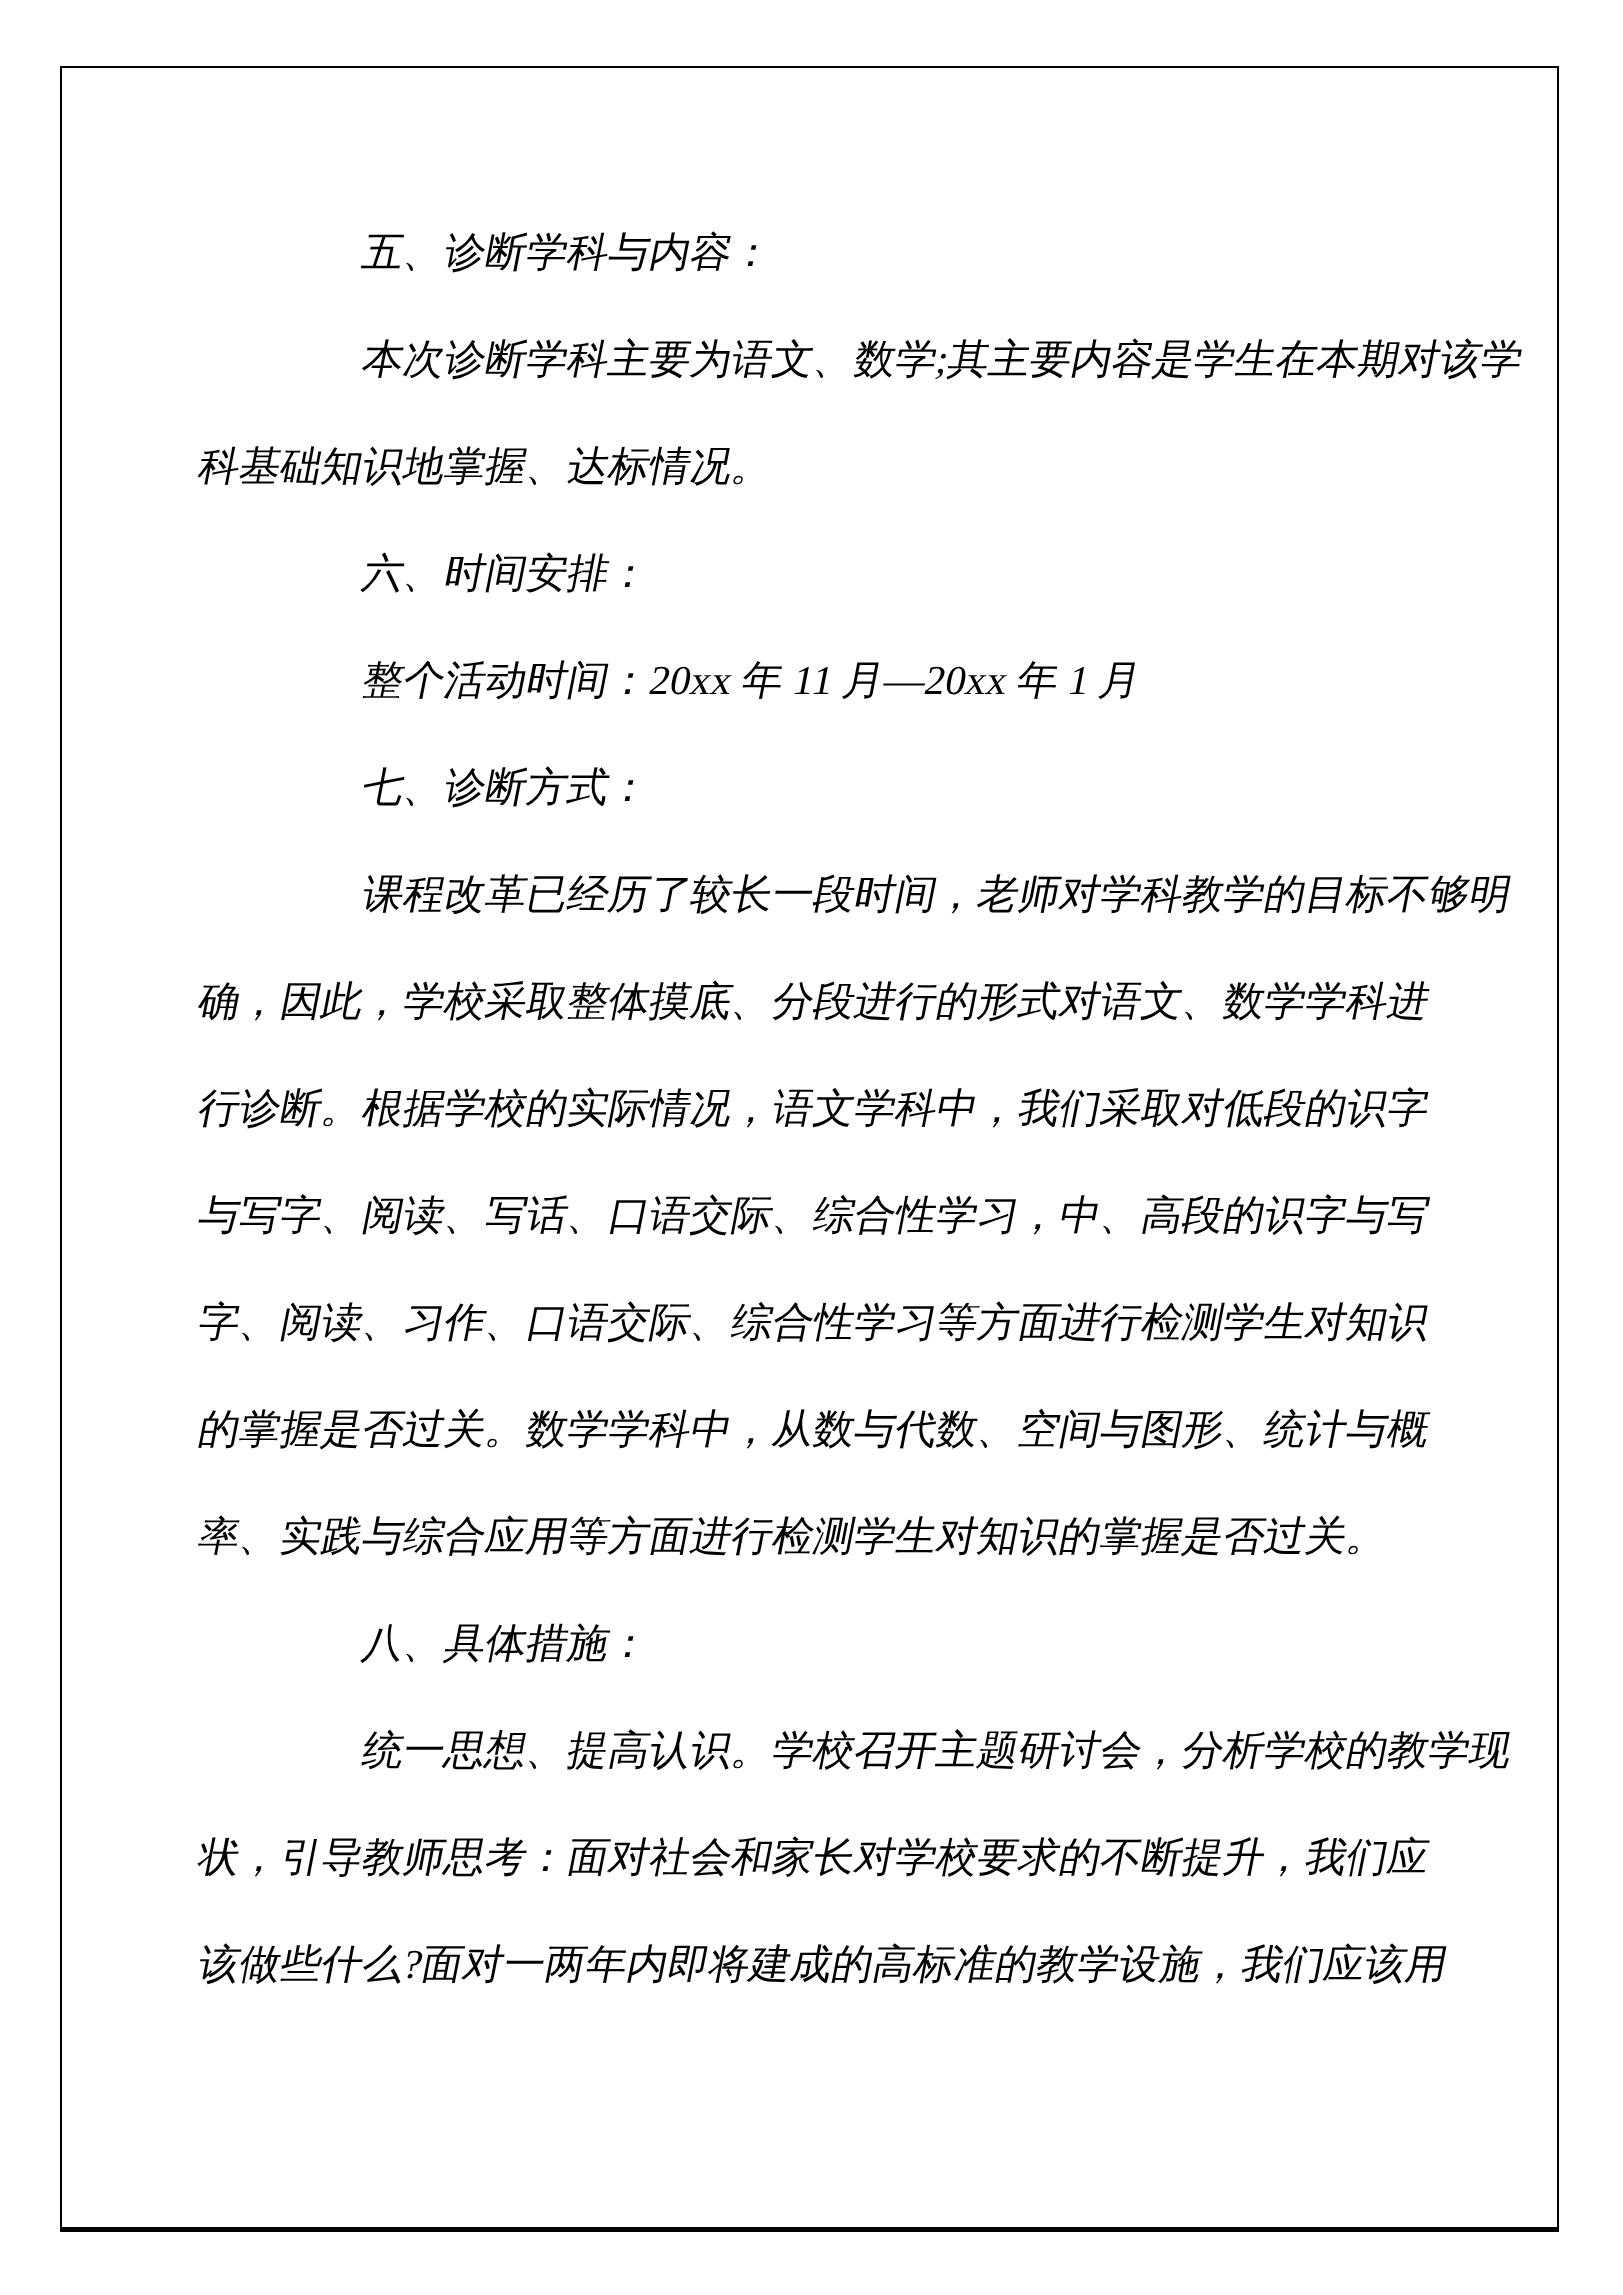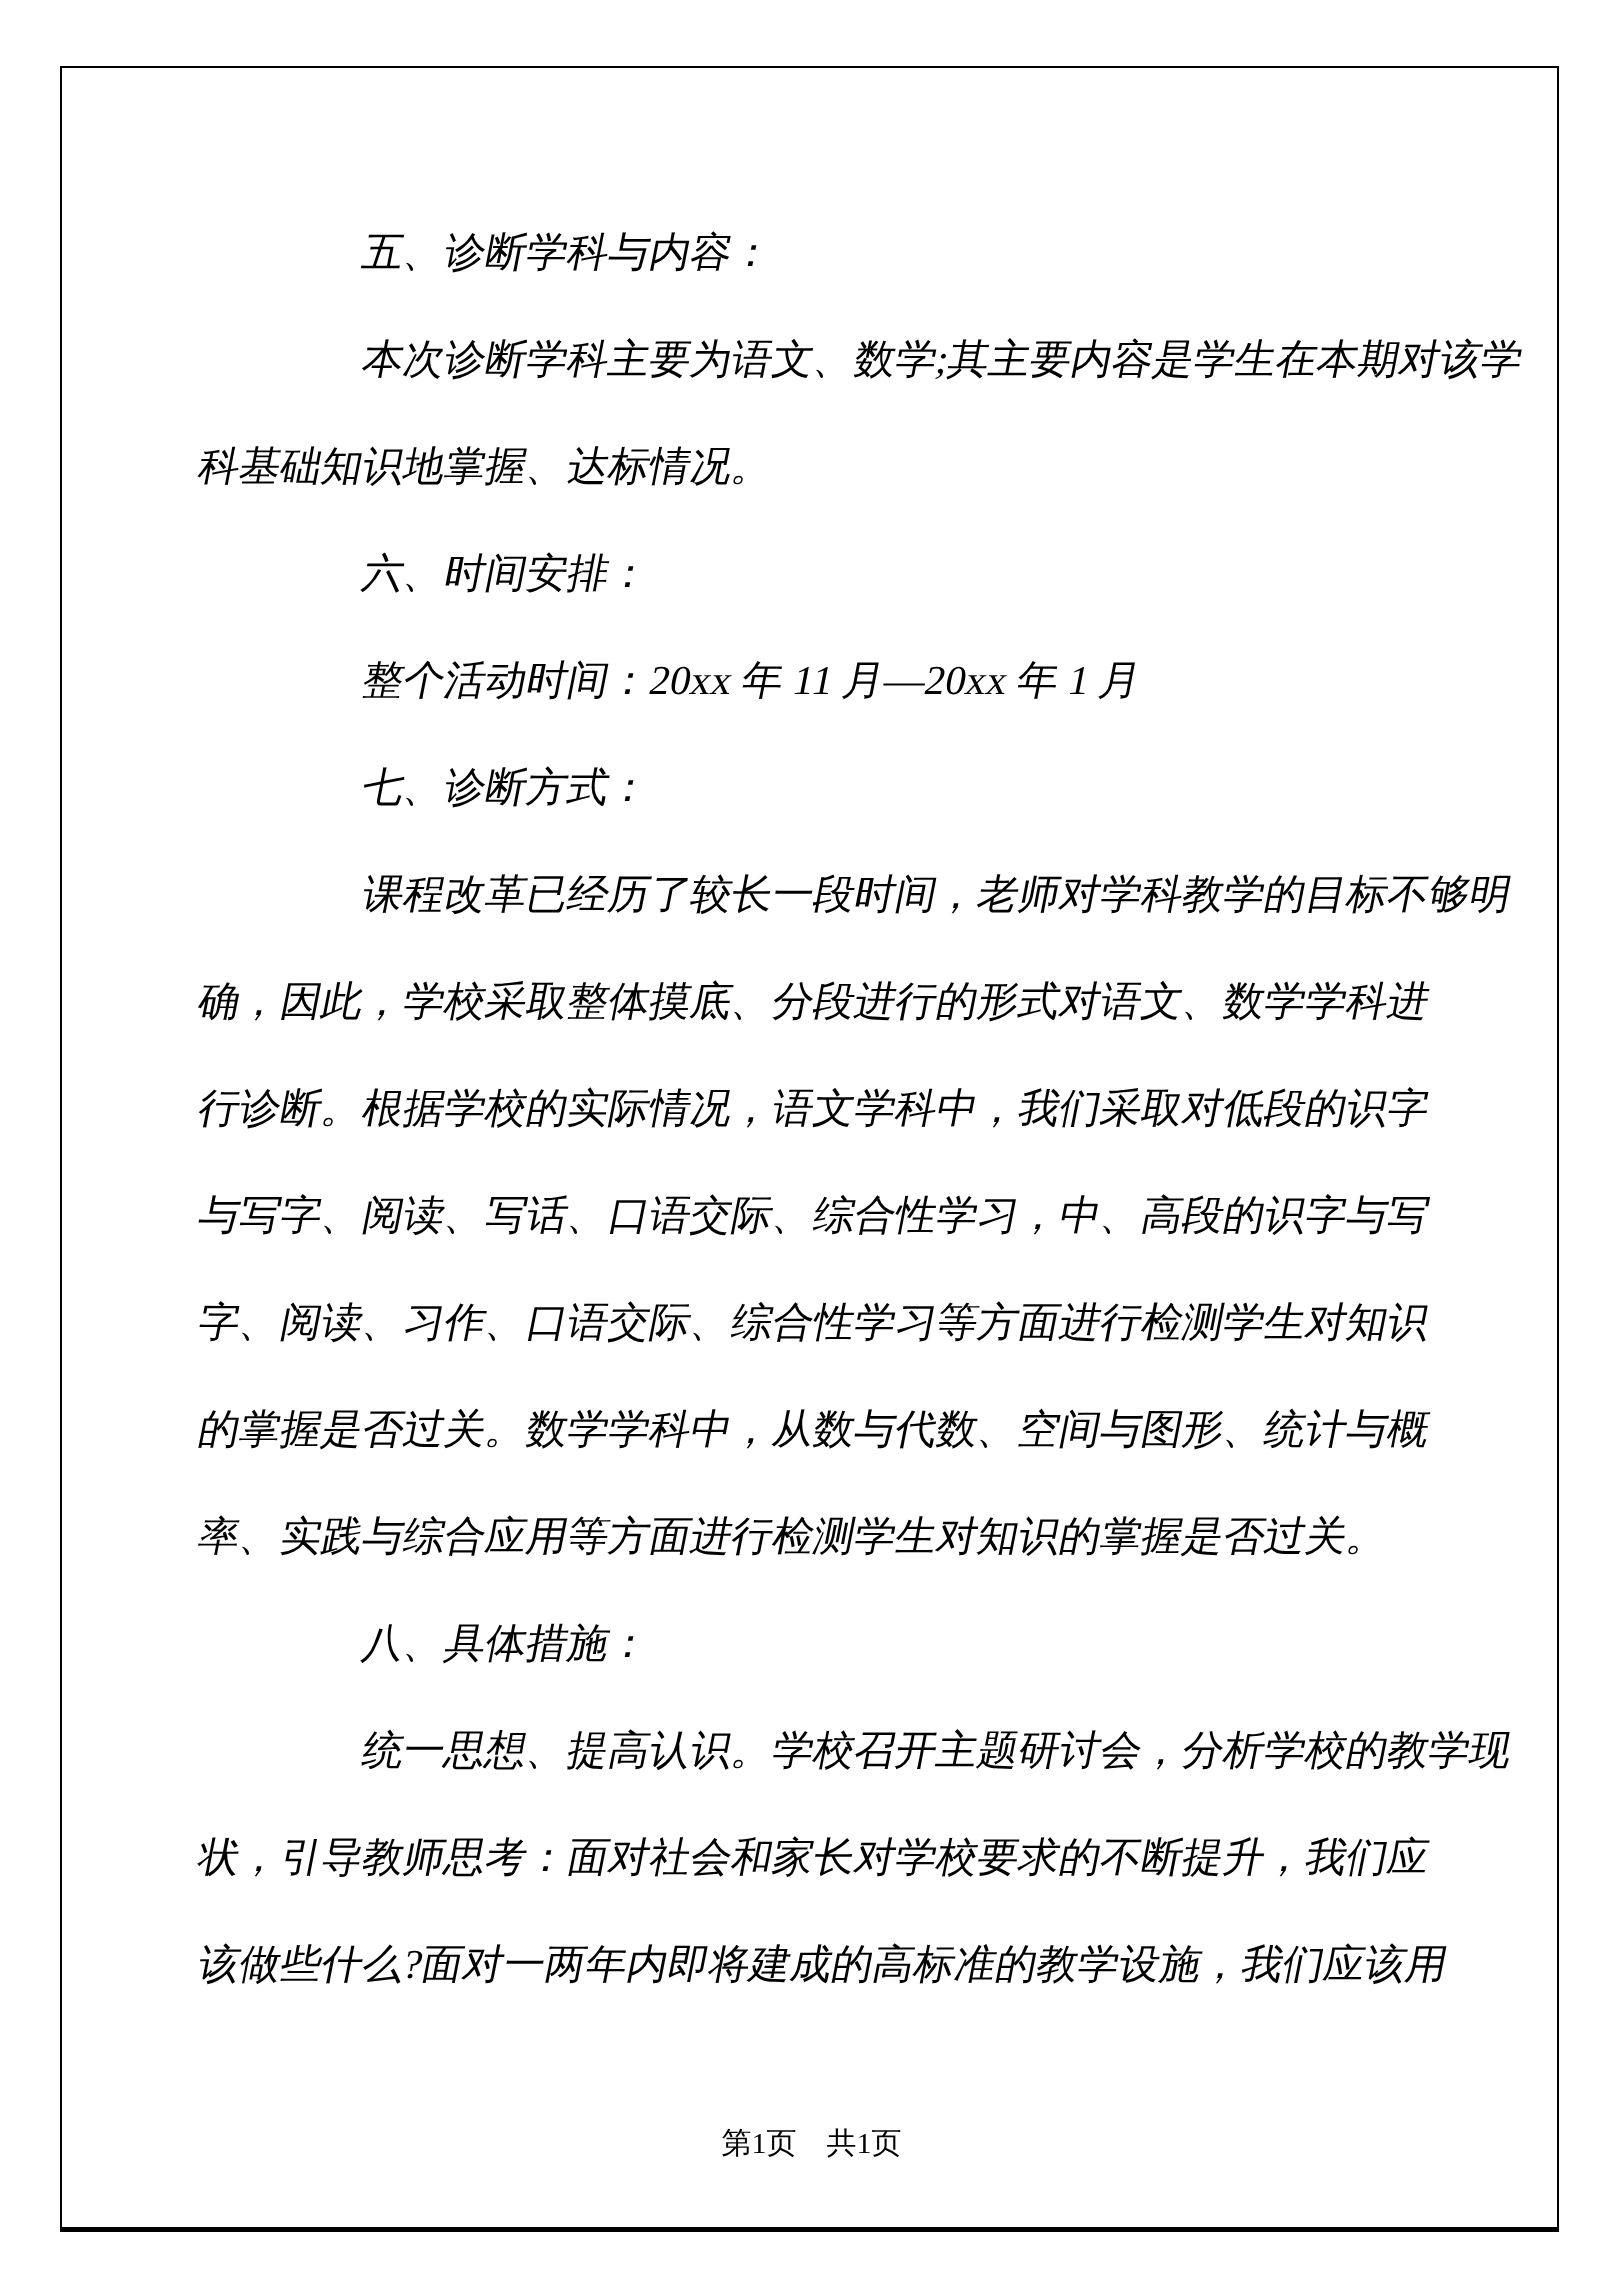--- a/index.html
+++ b/index.html
@@ -79,17 +79,14 @@
       <div class="text-line"><span class="skew">行诊断。根据学校的实际情况，语文学科中，我们采取对低段的识字</span></div>
       <div class="text-line"><span class="skew">与写字、阅读、写话、口语交际、综合性学习，中、高段的识字与写</span></div>
       <div class="text-line"><span class="skew">字、阅读、习作、口语交际、综合性学习等方面进行检测学生对知识</span></div>
       <div class="text-line"><span class="skew">的掌握是否过关。数学学科中，从数与代数、空间与图形、统计与概</span></div>
       <div class="text-line"><span class="skew">率、实践与综合应用等方面进行检测学生对知识的掌握是否过关。</span></div>
       <div class="text-line indent"><span class="skew">八、具体措施：</span></div>
       <div class="text-line indent"><span class="skew">统一思想、提高认识。学校召开主题研讨会，分析学校的教学现</span></div>
       <div class="text-line"><span class="skew">状，引导教师思考：面对社会和家长对学校要求的不断提升，我们应</span></div>
       <div class="text-line"><span class="skew">该做些什么?面对一两年内即将建成的高标准的教学设施，我们应该用</span></div>
     </div>
-  <div class="footer">
-    <span>第1页　共1页</span>
-  </div>
 </div>
 
 
 </body></html>

